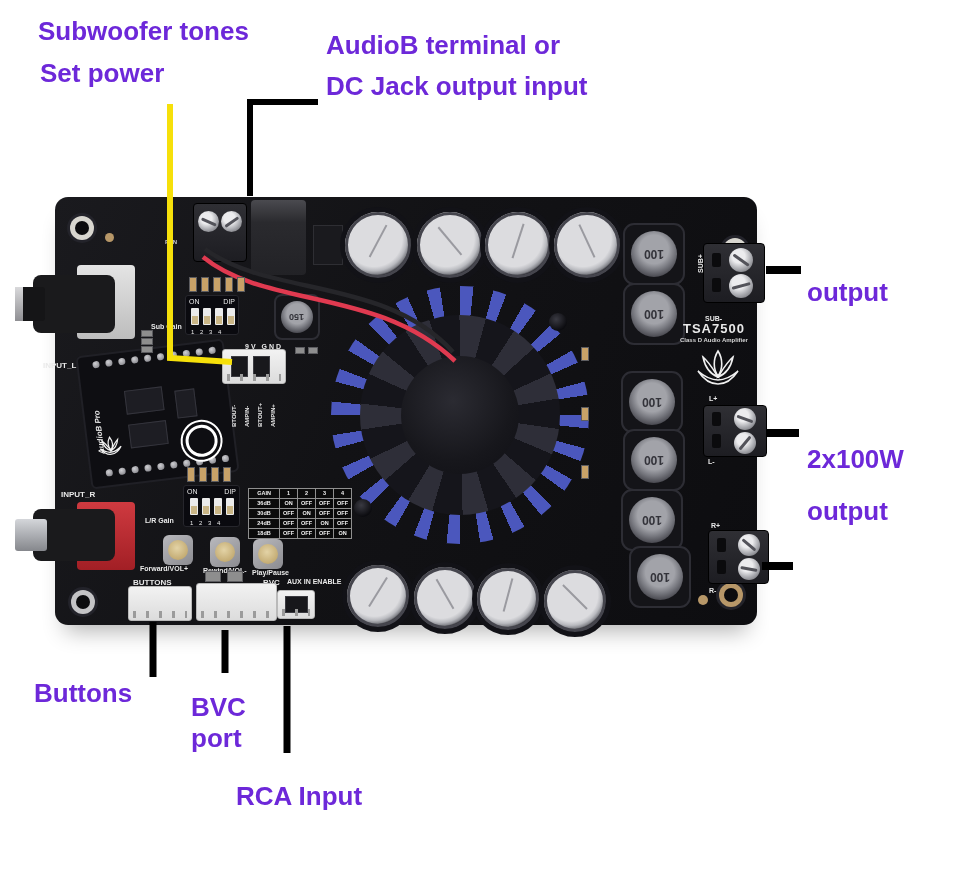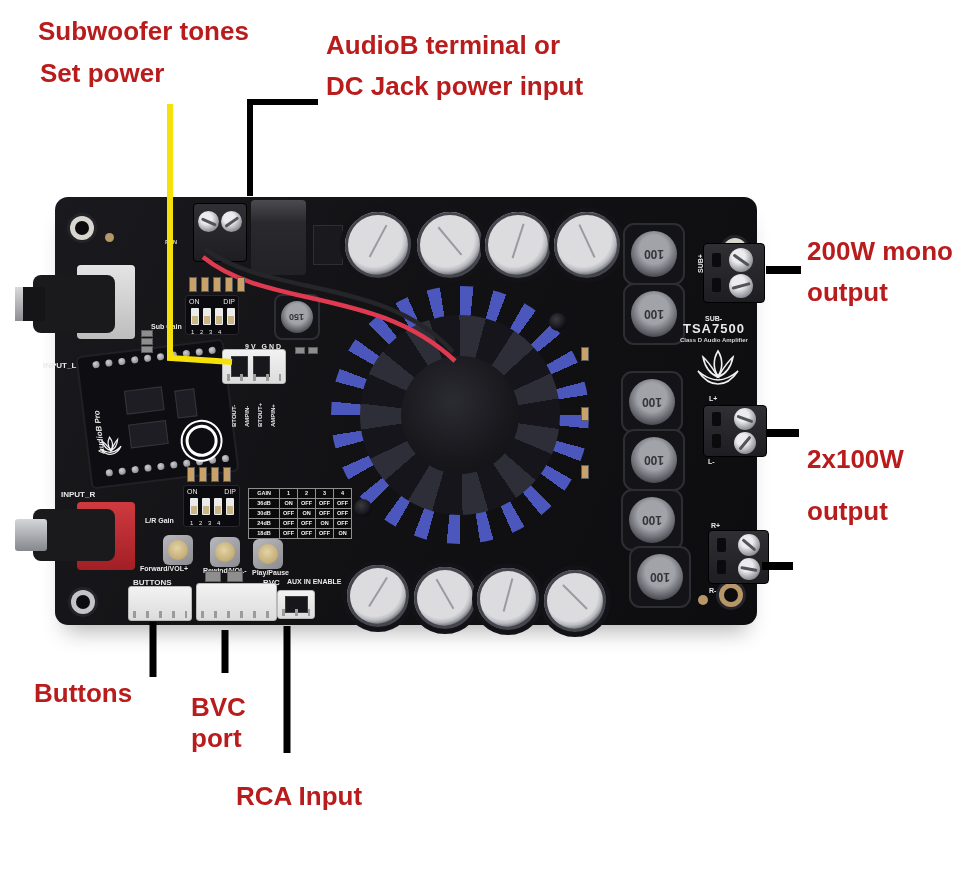--- a/index.html
+++ b/index.html
@@ -1,20 +1,20 @@
 <!DOCTYPE html>
 <html><head>
 <meta charset="utf-8">
 <style>
   html,body{margin:0;padding:0;background:#ffffff;}
   #scene{position:relative;width:974px;height:875px;background:#ffffff;overflow:hidden;
          font-family:"Liberation Sans",sans-serif;}
   .abs{position:absolute;}
   
-  .lbl{position:absolute;font:bold 26px/1.1 "Liberation Sans",sans-serif;color:#b91c1c;white-space:nowrap;text-align:right;}
+  .lbl{position:absolute;font:bold 26px/1.1 "Liberation Sans",sans-serif;color:#6d28d9;white-space:nowrap;text-align:right;}
   
   .board{position:absolute;left:55px;top:197px;width:702px;height:428px;border-radius:13px;
          background:linear-gradient(115deg,#1a1a1e 0%,#121215 45%,#0d0d10 100%);
          box-shadow:0 16px 22px -10px rgba(0,0,0,.30);}
   .sk{position:absolute;color:#e9e9e9;font-family:"Liberation Sans",sans-serif;font-weight:bold;white-space:nowrap;}
   .hole{position:absolute;border-radius:50%;background:#0c0c0e;
         box-shadow:0 0 0 5px #d8d6cf,0 0 0 8px #23232a;}
   .hole.gold{box-shadow:0 0 0 5px #b79768,0 0 0 8px #23232a;}
   .hole.silver{box-shadow:0 0 0 5px #c4c4c6,0 0 0 8px #23232a;}
   .cap{position:absolute;border-radius:50%;
@@ -63,22 +63,21 @@
   .ic{position:absolute;background:#1d1d23;border:1px solid #34343c;}
 </style>
 </head>
 <body>
 
 <div id="scene">
 
   <div class="lbl" style="left:38px;top:17px;">Subwoofer tones</div>
   <div class="lbl" style="left:40px;top:59px;">Set power</div>
   <div class="lbl" style="left:326px;top:31px;">AudioB terminal or</div>
-  <div class="lbl" style="left:326px;top:72px;">DC Jack power input</div>
-  <div class="lbl" style="left:807px;top:237px;">200W mono</div>
+  <div class="lbl" style="left:326px;top:72px;">DC Jack output input</div>
   <div class="lbl" style="left:807px;top:278px;">output</div>
   <div class="lbl" style="left:807px;top:445px;">2x100W</div>
   <div class="lbl" style="left:807px;top:497px;">output</div>
   <div class="lbl" style="left:34px;top:679px;">Buttons</div>
   <div class="lbl" style="left:191px;top:693px;">BVC</div>
   <div class="lbl" style="left:191px;top:724px;">port</div>
   <div class="lbl" style="left:236px;top:782px;">RCA Input</div>
 
   <div class="board">
 

